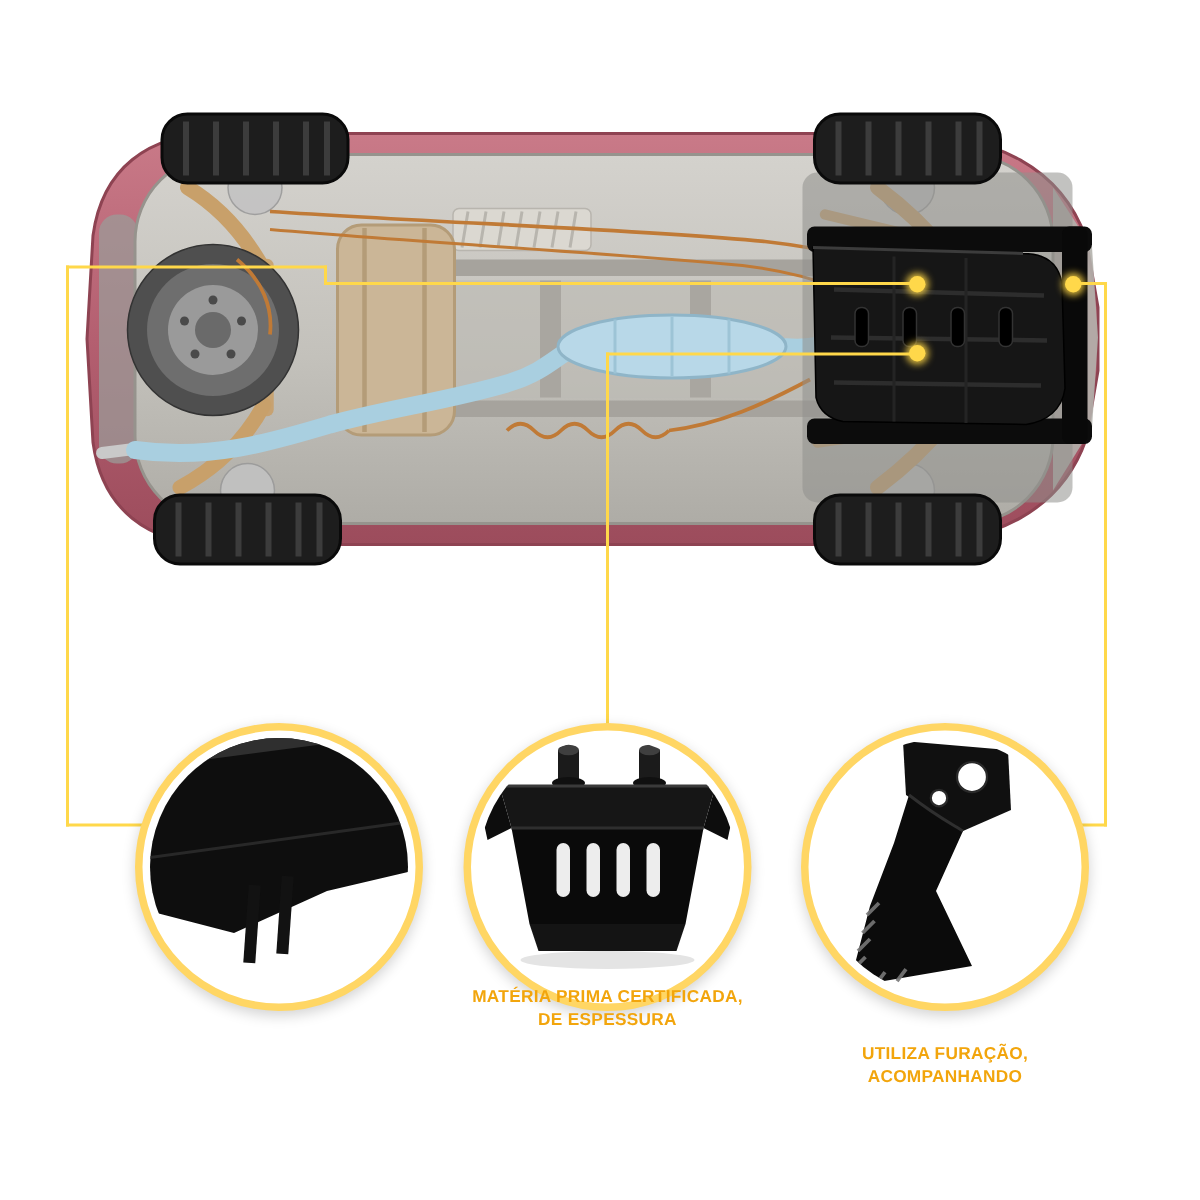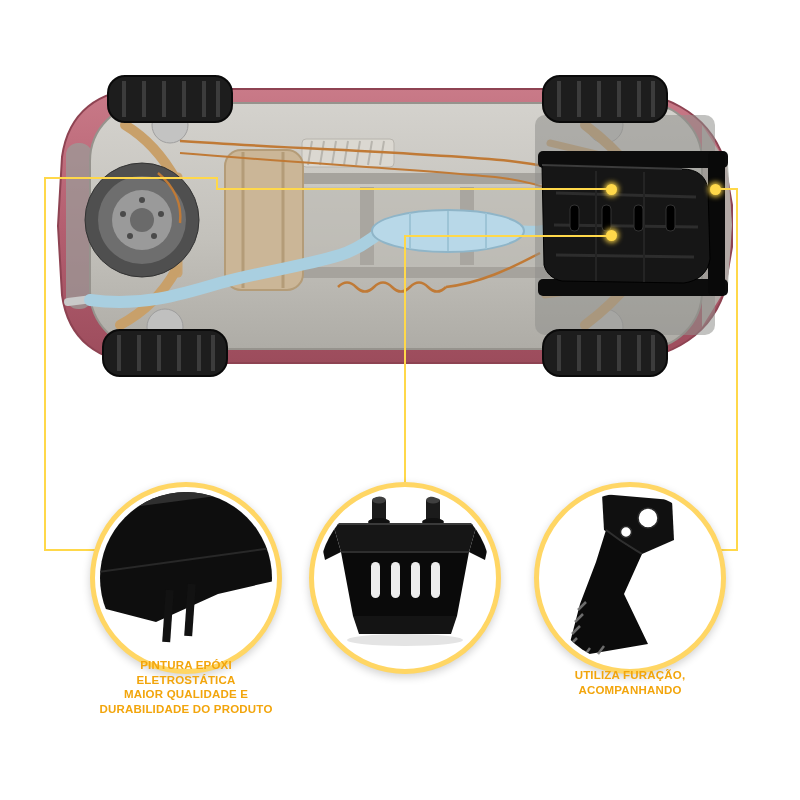--- a/index.html
+++ b/index.html
@@ -209,28 +209,24 @@
         <polygon points="58,2 128,8 130,48 98,62 60,38" fill="#101010"></polygon>
         <circle cx="104" cy="26" r="10" fill="#fff" stroke="#2a2a2a" stroke-width="1.5"></circle>
         <circle cx="82" cy="40" r="5.5" fill="#fff" stroke="#2a2a2a" stroke-width="1.5"></circle>
         <path d="M 62 38 C 80 52 90 57 98 62 L 80 102 L 104 152 L 22 166 L 36 112 L 52 70 Z" fill="#0b0b0b"></path>
         <path d="M 62 38 C 80 52 90 57 98 62" stroke="#2f2f2f" stroke-width="2" fill="none"></path>
         <path d="M 42 110 L 34 118 M 39 122 L 31 130 M 36 134 L 28 142 M 33 146 L 25 154 M 46 156 L 40 164 M 60 154 L 54 162" stroke="#777" stroke-width="2.5" fill="none" opacity=".9"></path>
       </svg>
     </div>
   </div>
 
-  <div class="caption" style="left:76px;top:658px;">
-    <div>PINTURA EPÓXI</div>
-    <div>ELETROSTÁTICA</div>
-    <div>MAIOR QUALIDADE E</div>
-    <div>DURABILIDADE DO PRODUTO</div>
-  </div>
 
   <div class="caption" style="left:295px;top:658px;">
-  </div>
-
-  <div class="caption" style="left:520px;top:668px;">
+    <div>MATÉRIA PRIMA CERTIFICADA,</div>
+    <div>DE ESPESSURA</div>
+  </div>
+
+  <div class="caption" style="left:520px;top:696px;">
     <div>UTILIZA FURAÇÃO,</div>
     <div>ACOMPANHANDO</div>
   </div>
 
 </div>
 
 </body></html>

